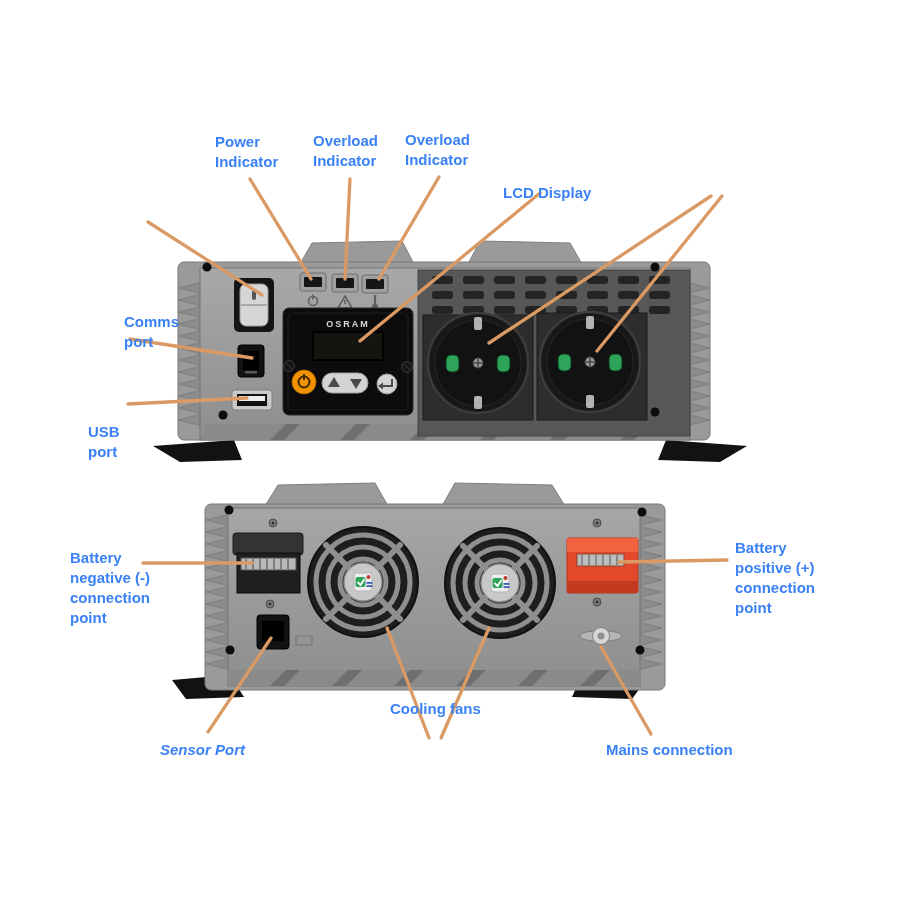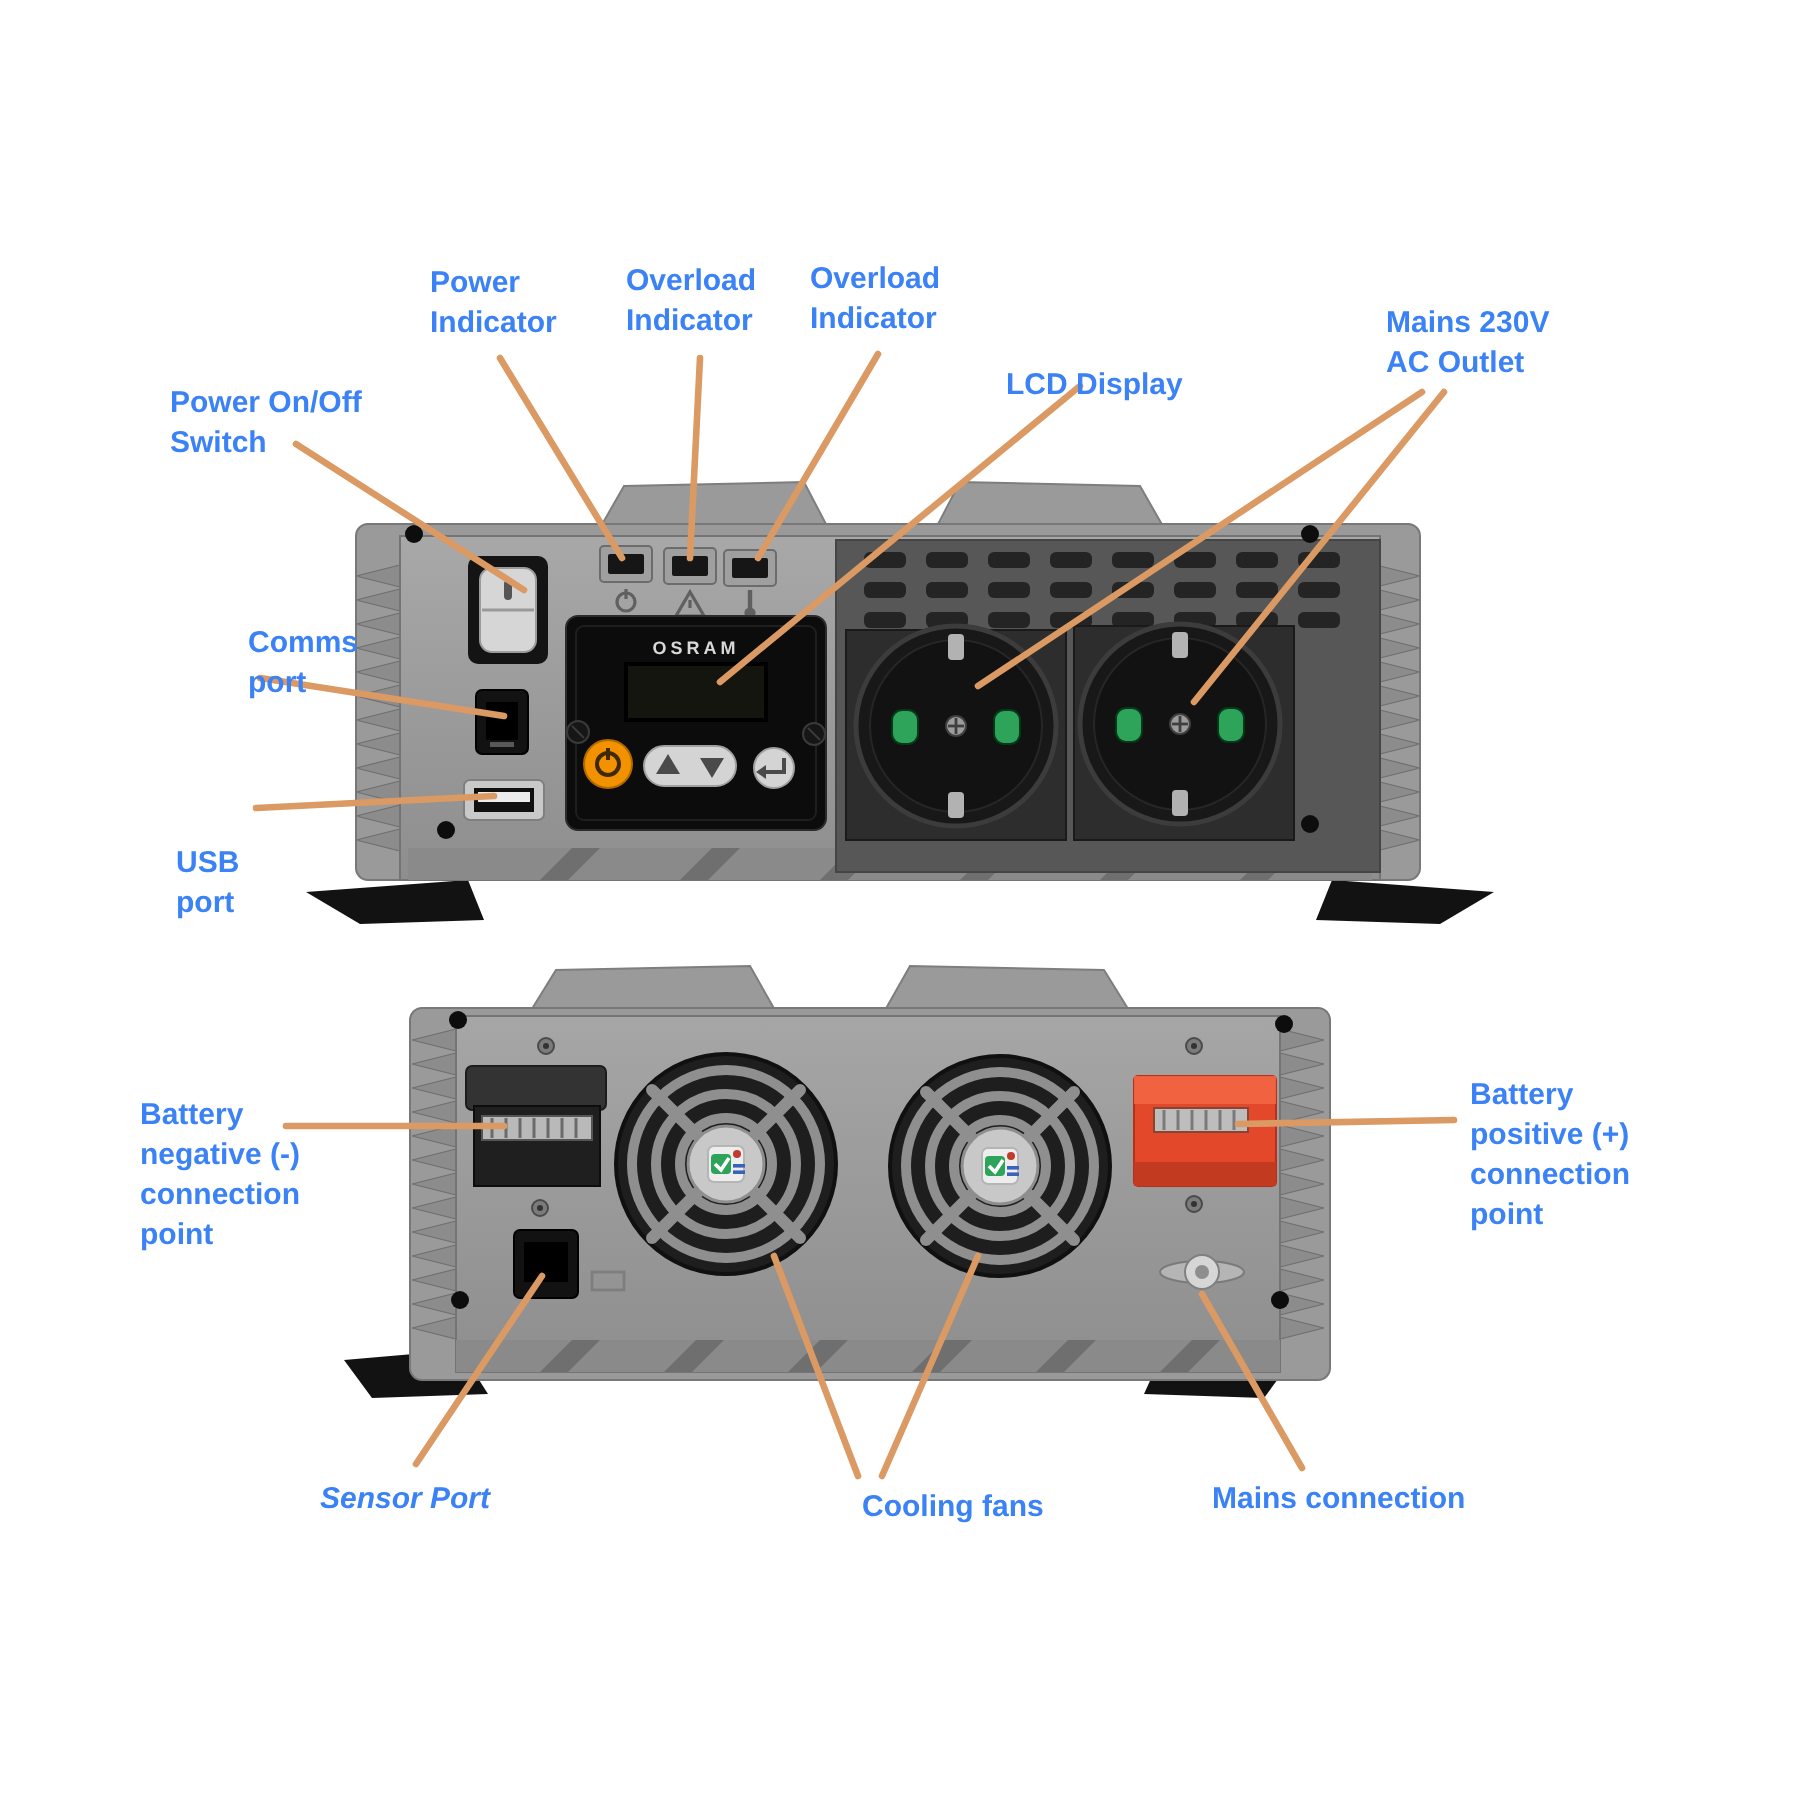--- a/index.html
+++ b/index.html
@@ -318,28 +318,20 @@
     <div>Overload</div>
     <div>Indicator</div>
   </div>
   <div class="lbl" style="left:405px;top:130px;">
     <div>Overload</div>
     <div>Indicator</div>
   </div>
   <div class="lbl" style="left:503px;top:183px;">
     <div>LCD Display</div>
   </div>
-  <div class="lbl" style="left:693px;top:152px;">
-    <div>Mains 230V</div>
-    <div>AC Outlet</div>
-  </div>
-  <div class="lbl" style="left:85px;top:192px;">
-    <div>Power On/Off</div>
-    <div>Switch</div>
-  </div>
   <div class="lbl" style="left:84px;top:312px;margin-left:40px;">
     <div>Comms</div>
     <div>port</div>
   </div>
   <div class="lbl" style="left:88px;top:387px;margin-top:35px;">
     <div>USB</div>
     <div>port</div>
   </div>
   <div class="lbl" style="left:70px;top:548px;">
     <div>Battery</div>
@@ -349,20 +341,20 @@
   </div>
   <div class="lbl" style="left:735px;top:538px;">
     <div>Battery</div>
     <div>positive (+)</div>
     <div>connection</div>
     <div>point</div>
   </div>
   <div class="lbl" style="left:160px;top:740px;font-style:italic;">
     <div>Sensor Port</div>
   </div>
-  <div class="lbl" style="left:390px;top:744px;margin-left:41px;">
+  <div class="lbl" style="left:390px;top:699px;">
     <div>Cooling fans</div>
   </div>
   <div class="lbl" style="left:606px;top:740px;">
     <div>Mains connection</div>
   </div>
 
 </div>
 
 </body></html>

